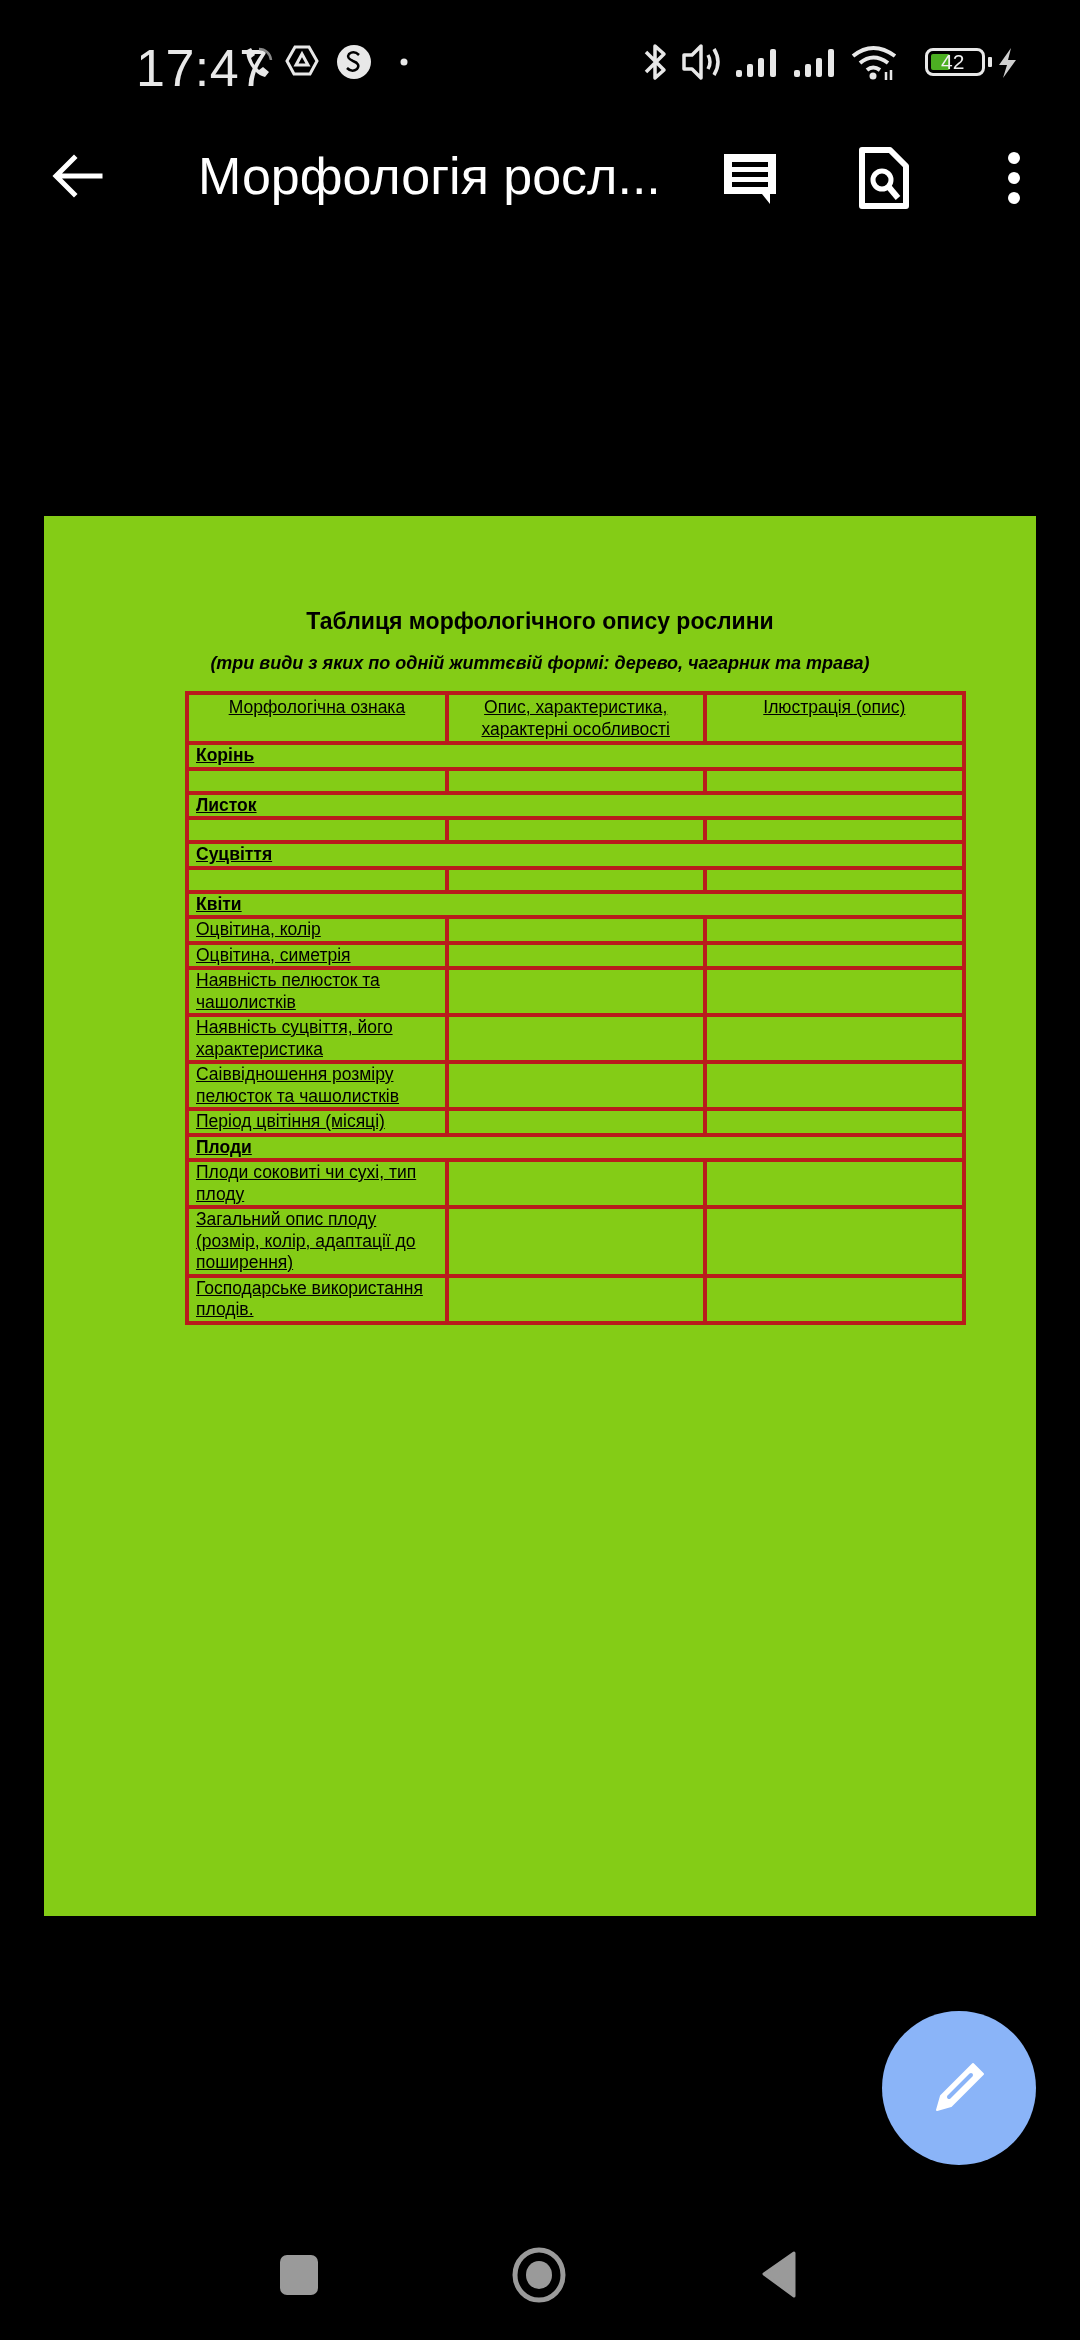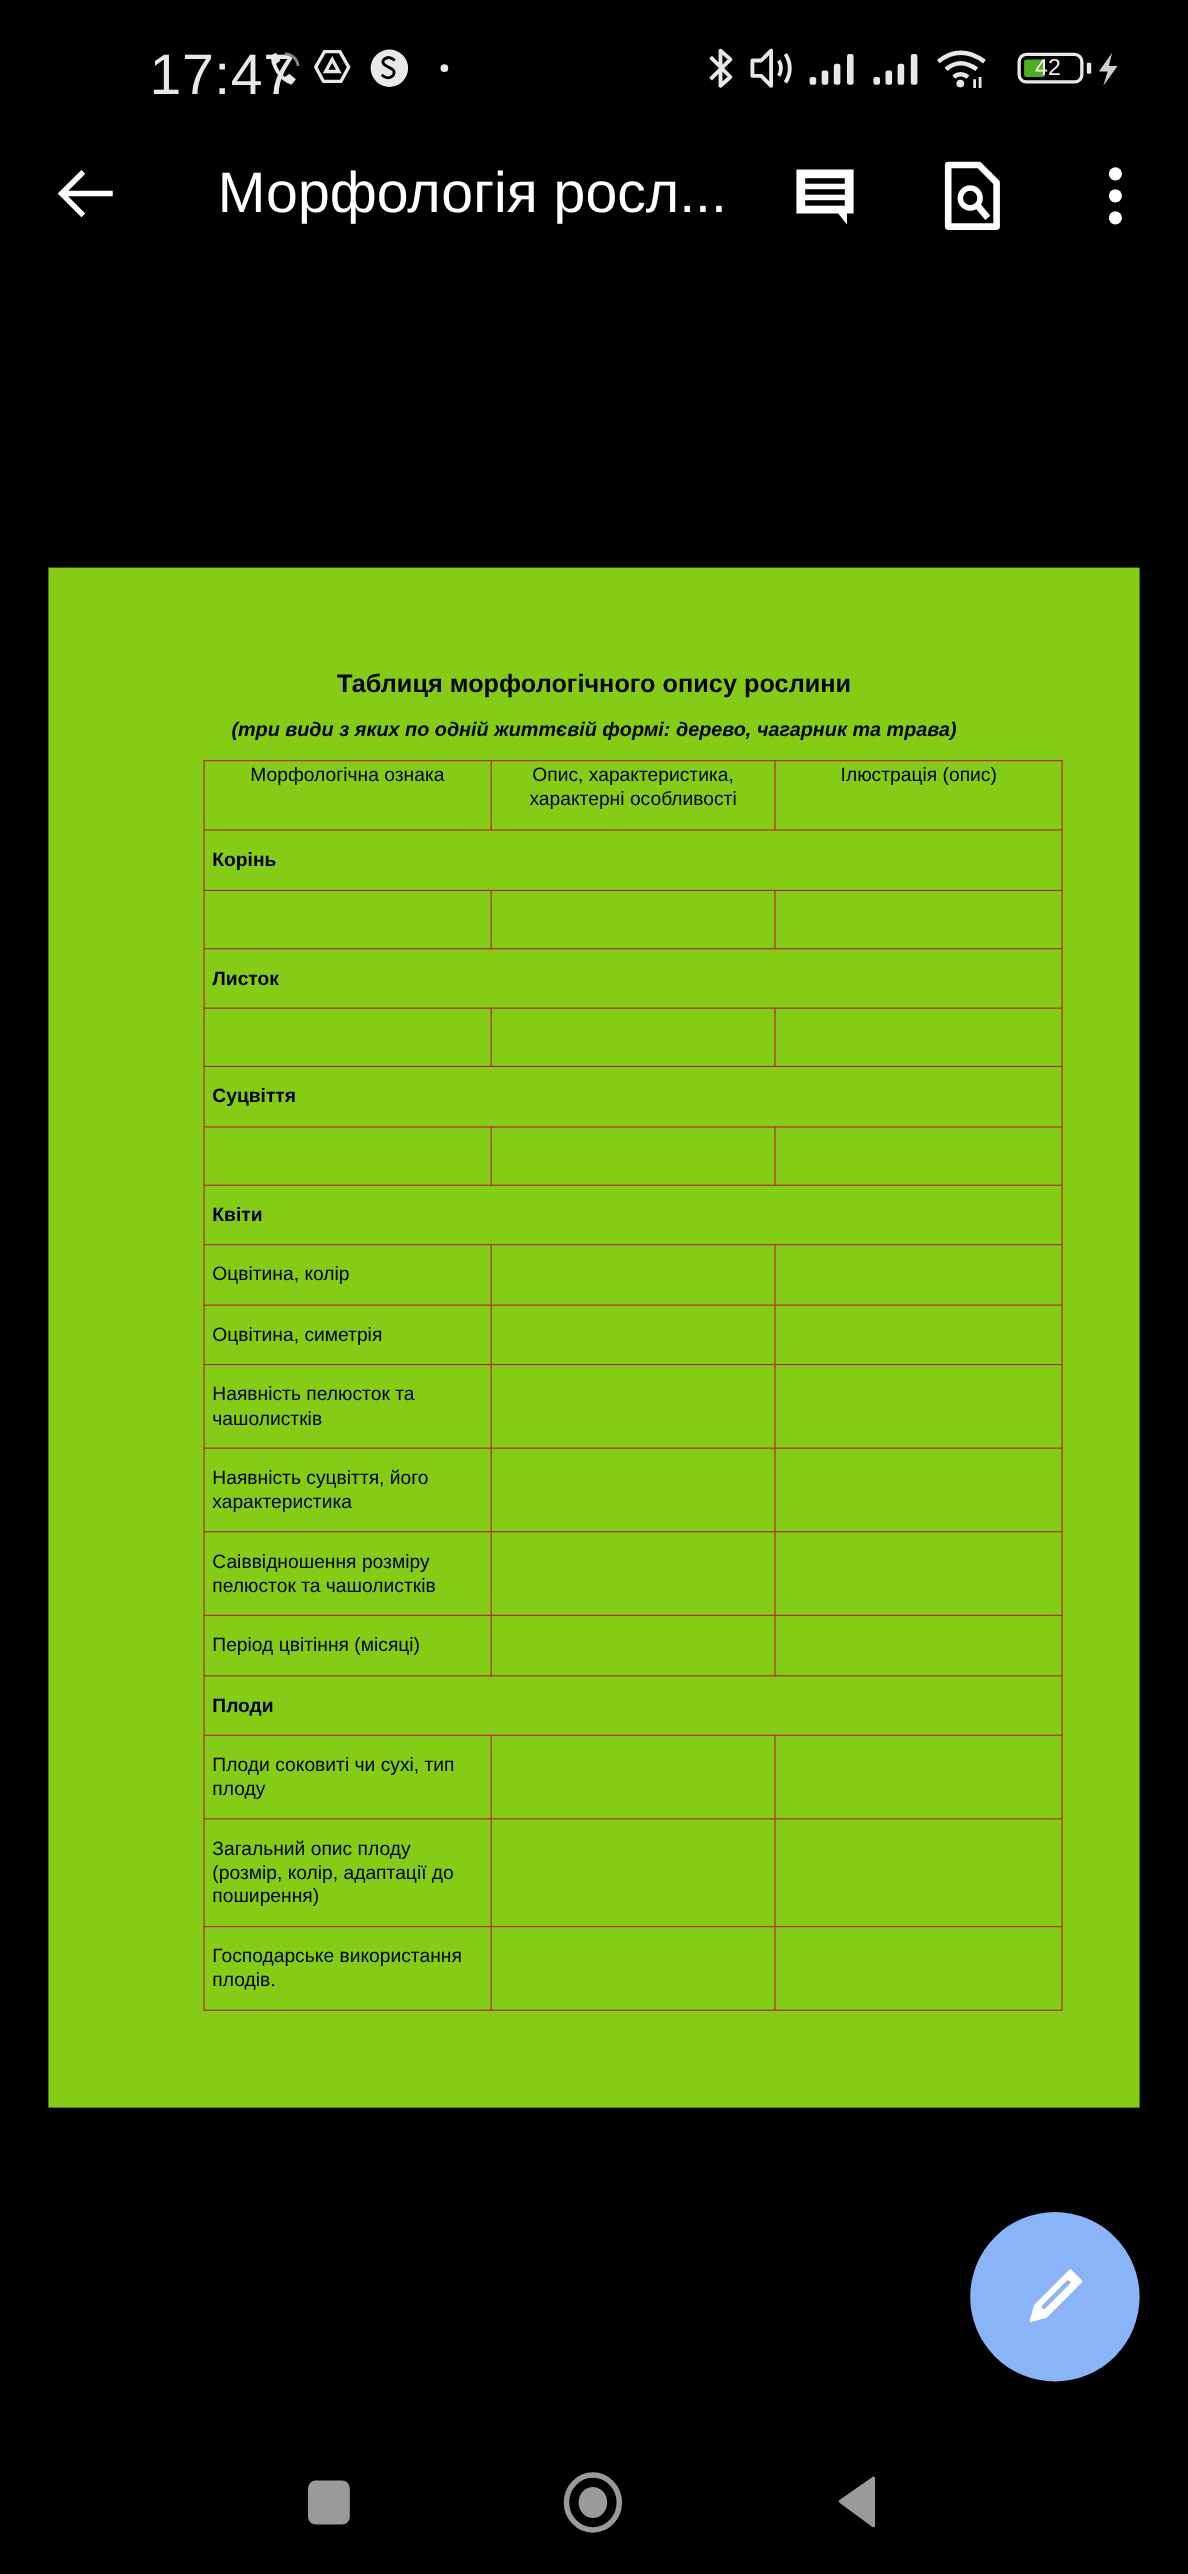--- a/index.html
+++ b/index.html
@@ -12,21 +12,21 @@
   
   .appbar { position:absolute; top:120px; left:0; width:1080px; height:112px; }
   .back { position:absolute; left:48px; top:28px; width:60px; height:56px; }
   .title { position:absolute; left:198px; top:26px; font-size:52px; color:#fff; white-space:nowrap; }
   .ab-btn { position:absolute; top:26px; width:64px; height:64px; }
   
   .page { position:absolute; left:44px; top:516px; width:992px; height:1400px; background:#84cc16; color:#000; }
   .doc-title { position:absolute; left:0; width:100%; top:92px; text-align:center; font-weight:bold; font-size:23px; }
   .doc-sub { position:absolute; left:0; width:100%; top:137px; text-align:center; font-weight:bold; font-style:italic; font-size:18px; }
   table.morph { position:absolute; left:141px; top:175px; width:781px; border-collapse:collapse; font-size:17.5px; line-height:21.5px; }
-  table.morph td, table.morph th { border:1px solid #b91c1c; padding:16px 7px; vertical-align:top; }
+  table.morph td, table.morph th { border:4px solid #b91c1c; padding:0 7px; vertical-align:top;text-decoration:underline; }
   table.morph th { font-weight:normal; text-align:center; height:44px; padding-top:2px; }
   table.morph td.sec { font-weight:bold; height:20px; }
   table.morph td.empty { height:20px; }
   col.c1 { width:261px; } col.c2 { width:259px; } col.c3 { width:261px; }
   
   .fab { position:absolute; left:882px; top:2011px; width:154px; height:154px; border-radius:50%; background:#8ab4f8; }
   .fab svg { position:absolute; left:47px; top:47px; }
   
   .nav { position:absolute; left:0; top:2220px; width:1080px; height:120px; }
   .nav-btn { position:absolute; }

